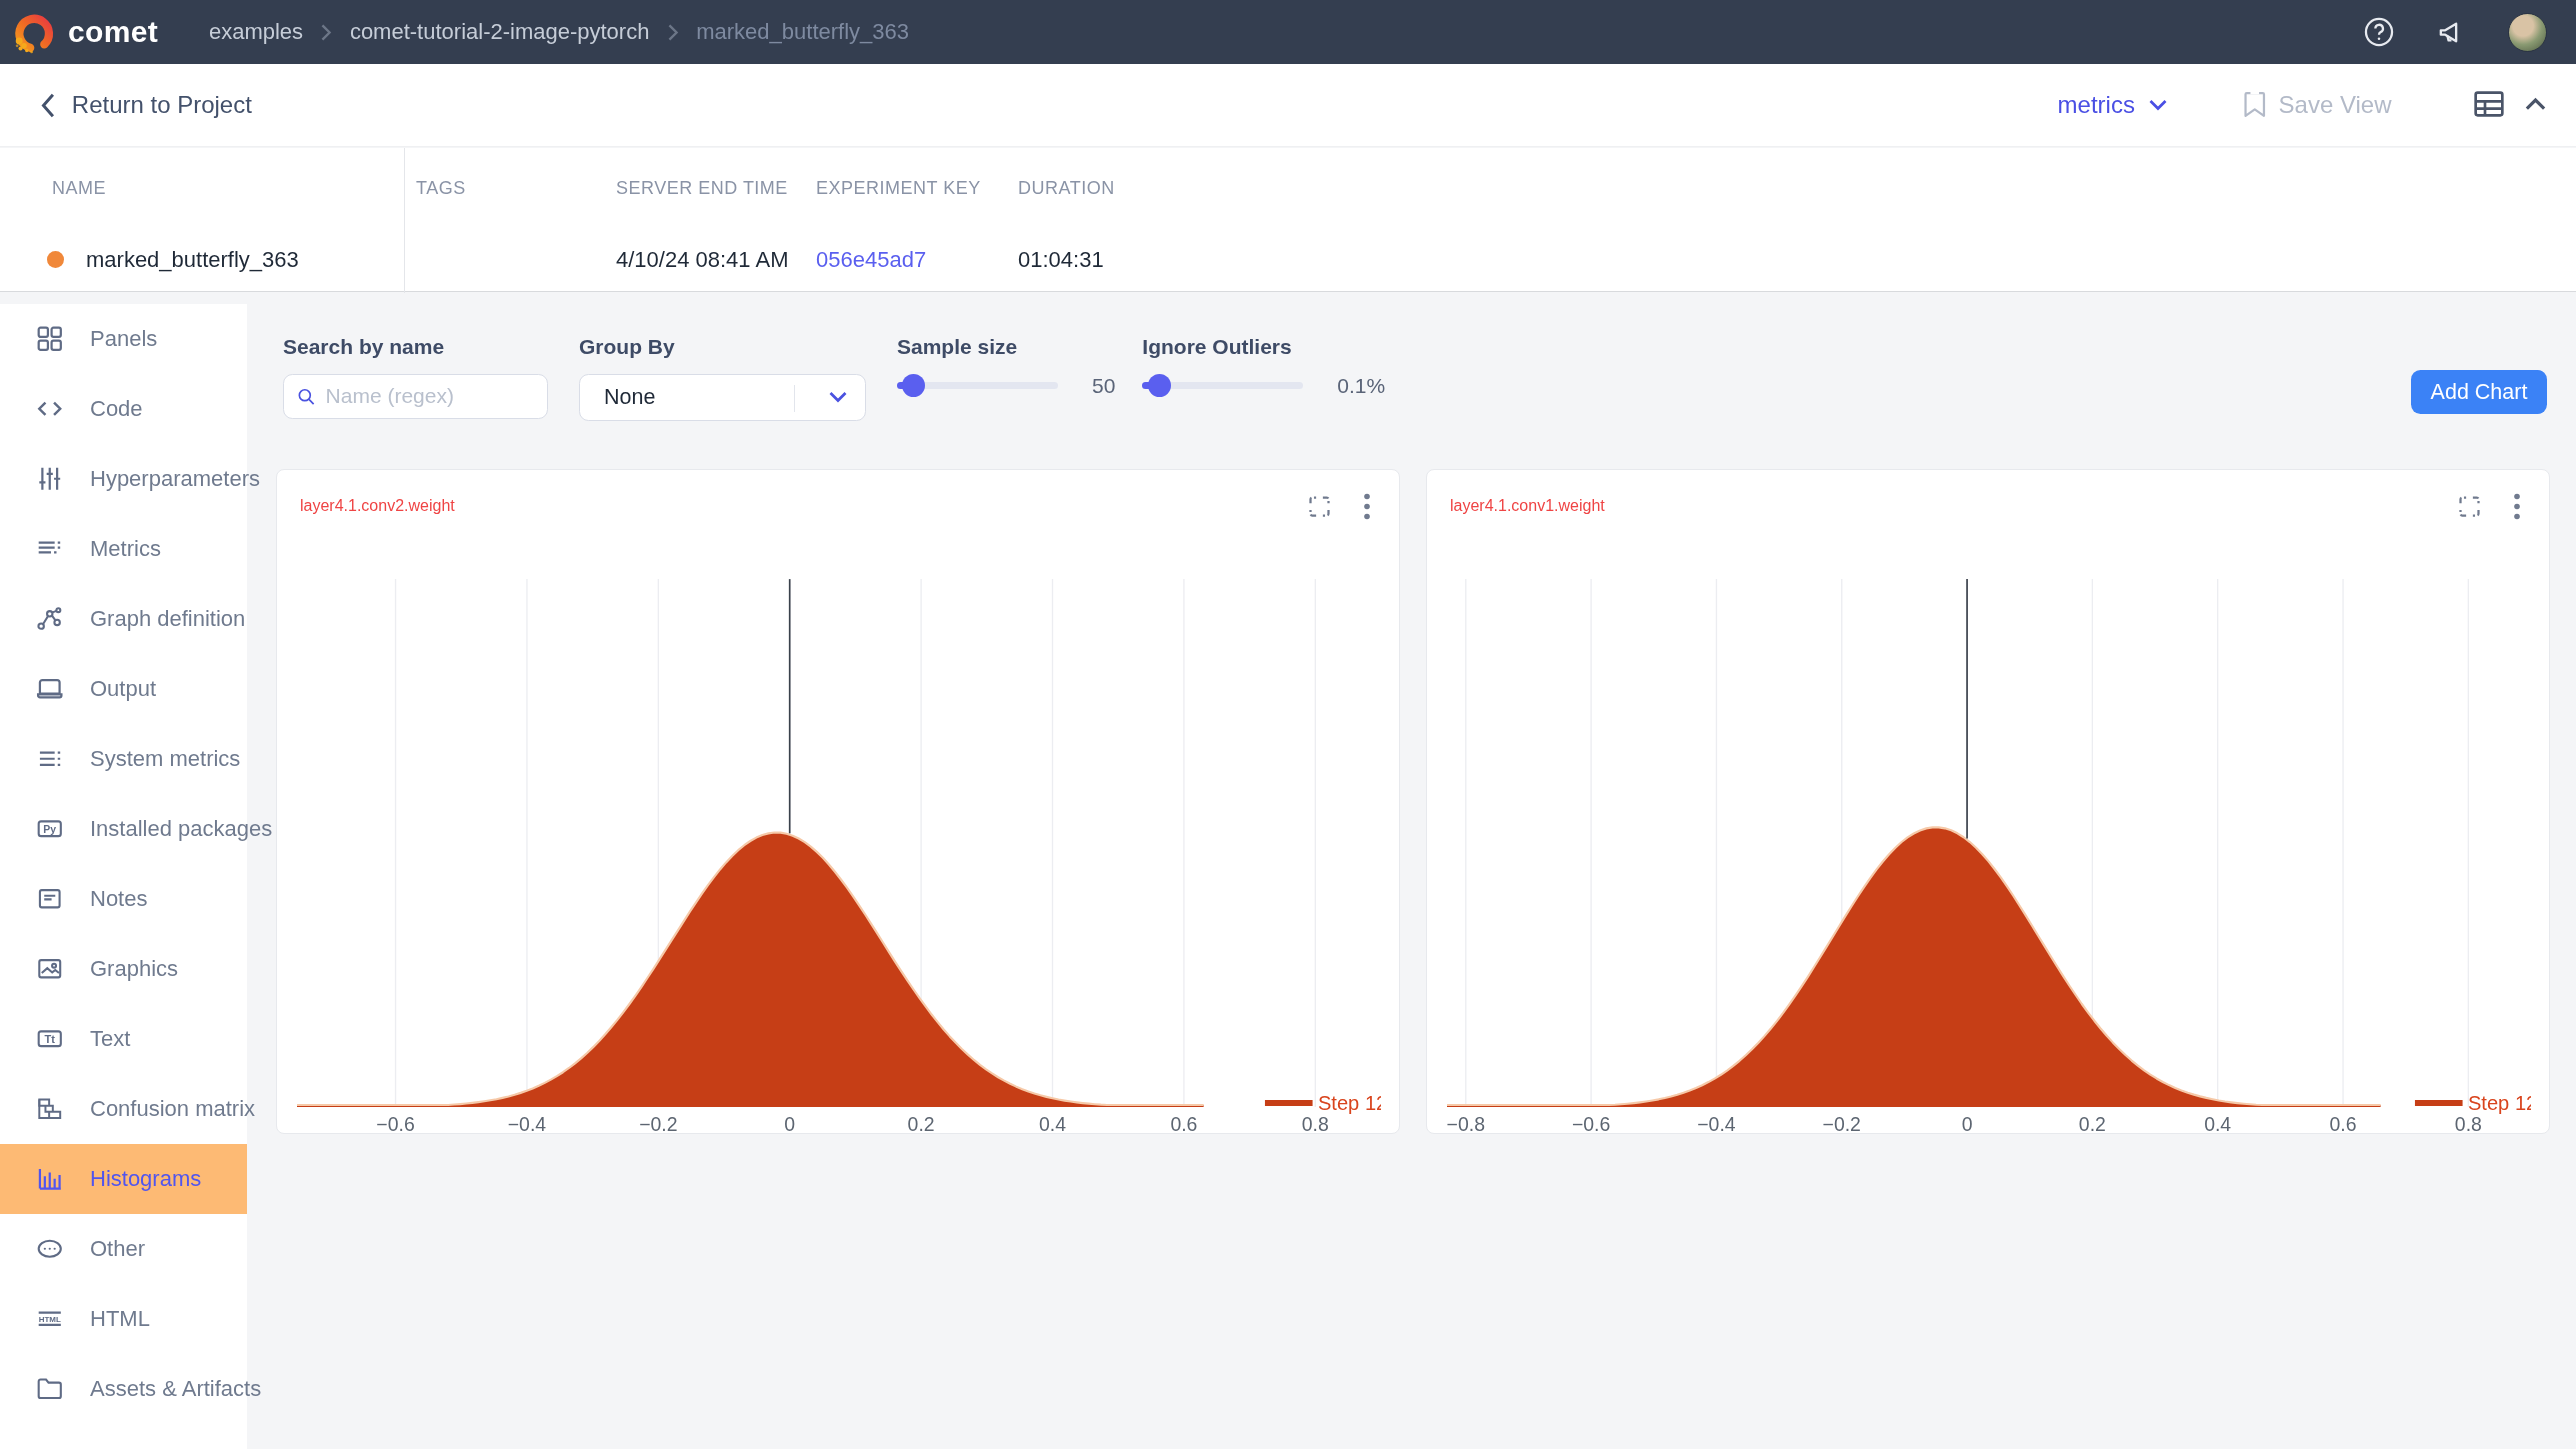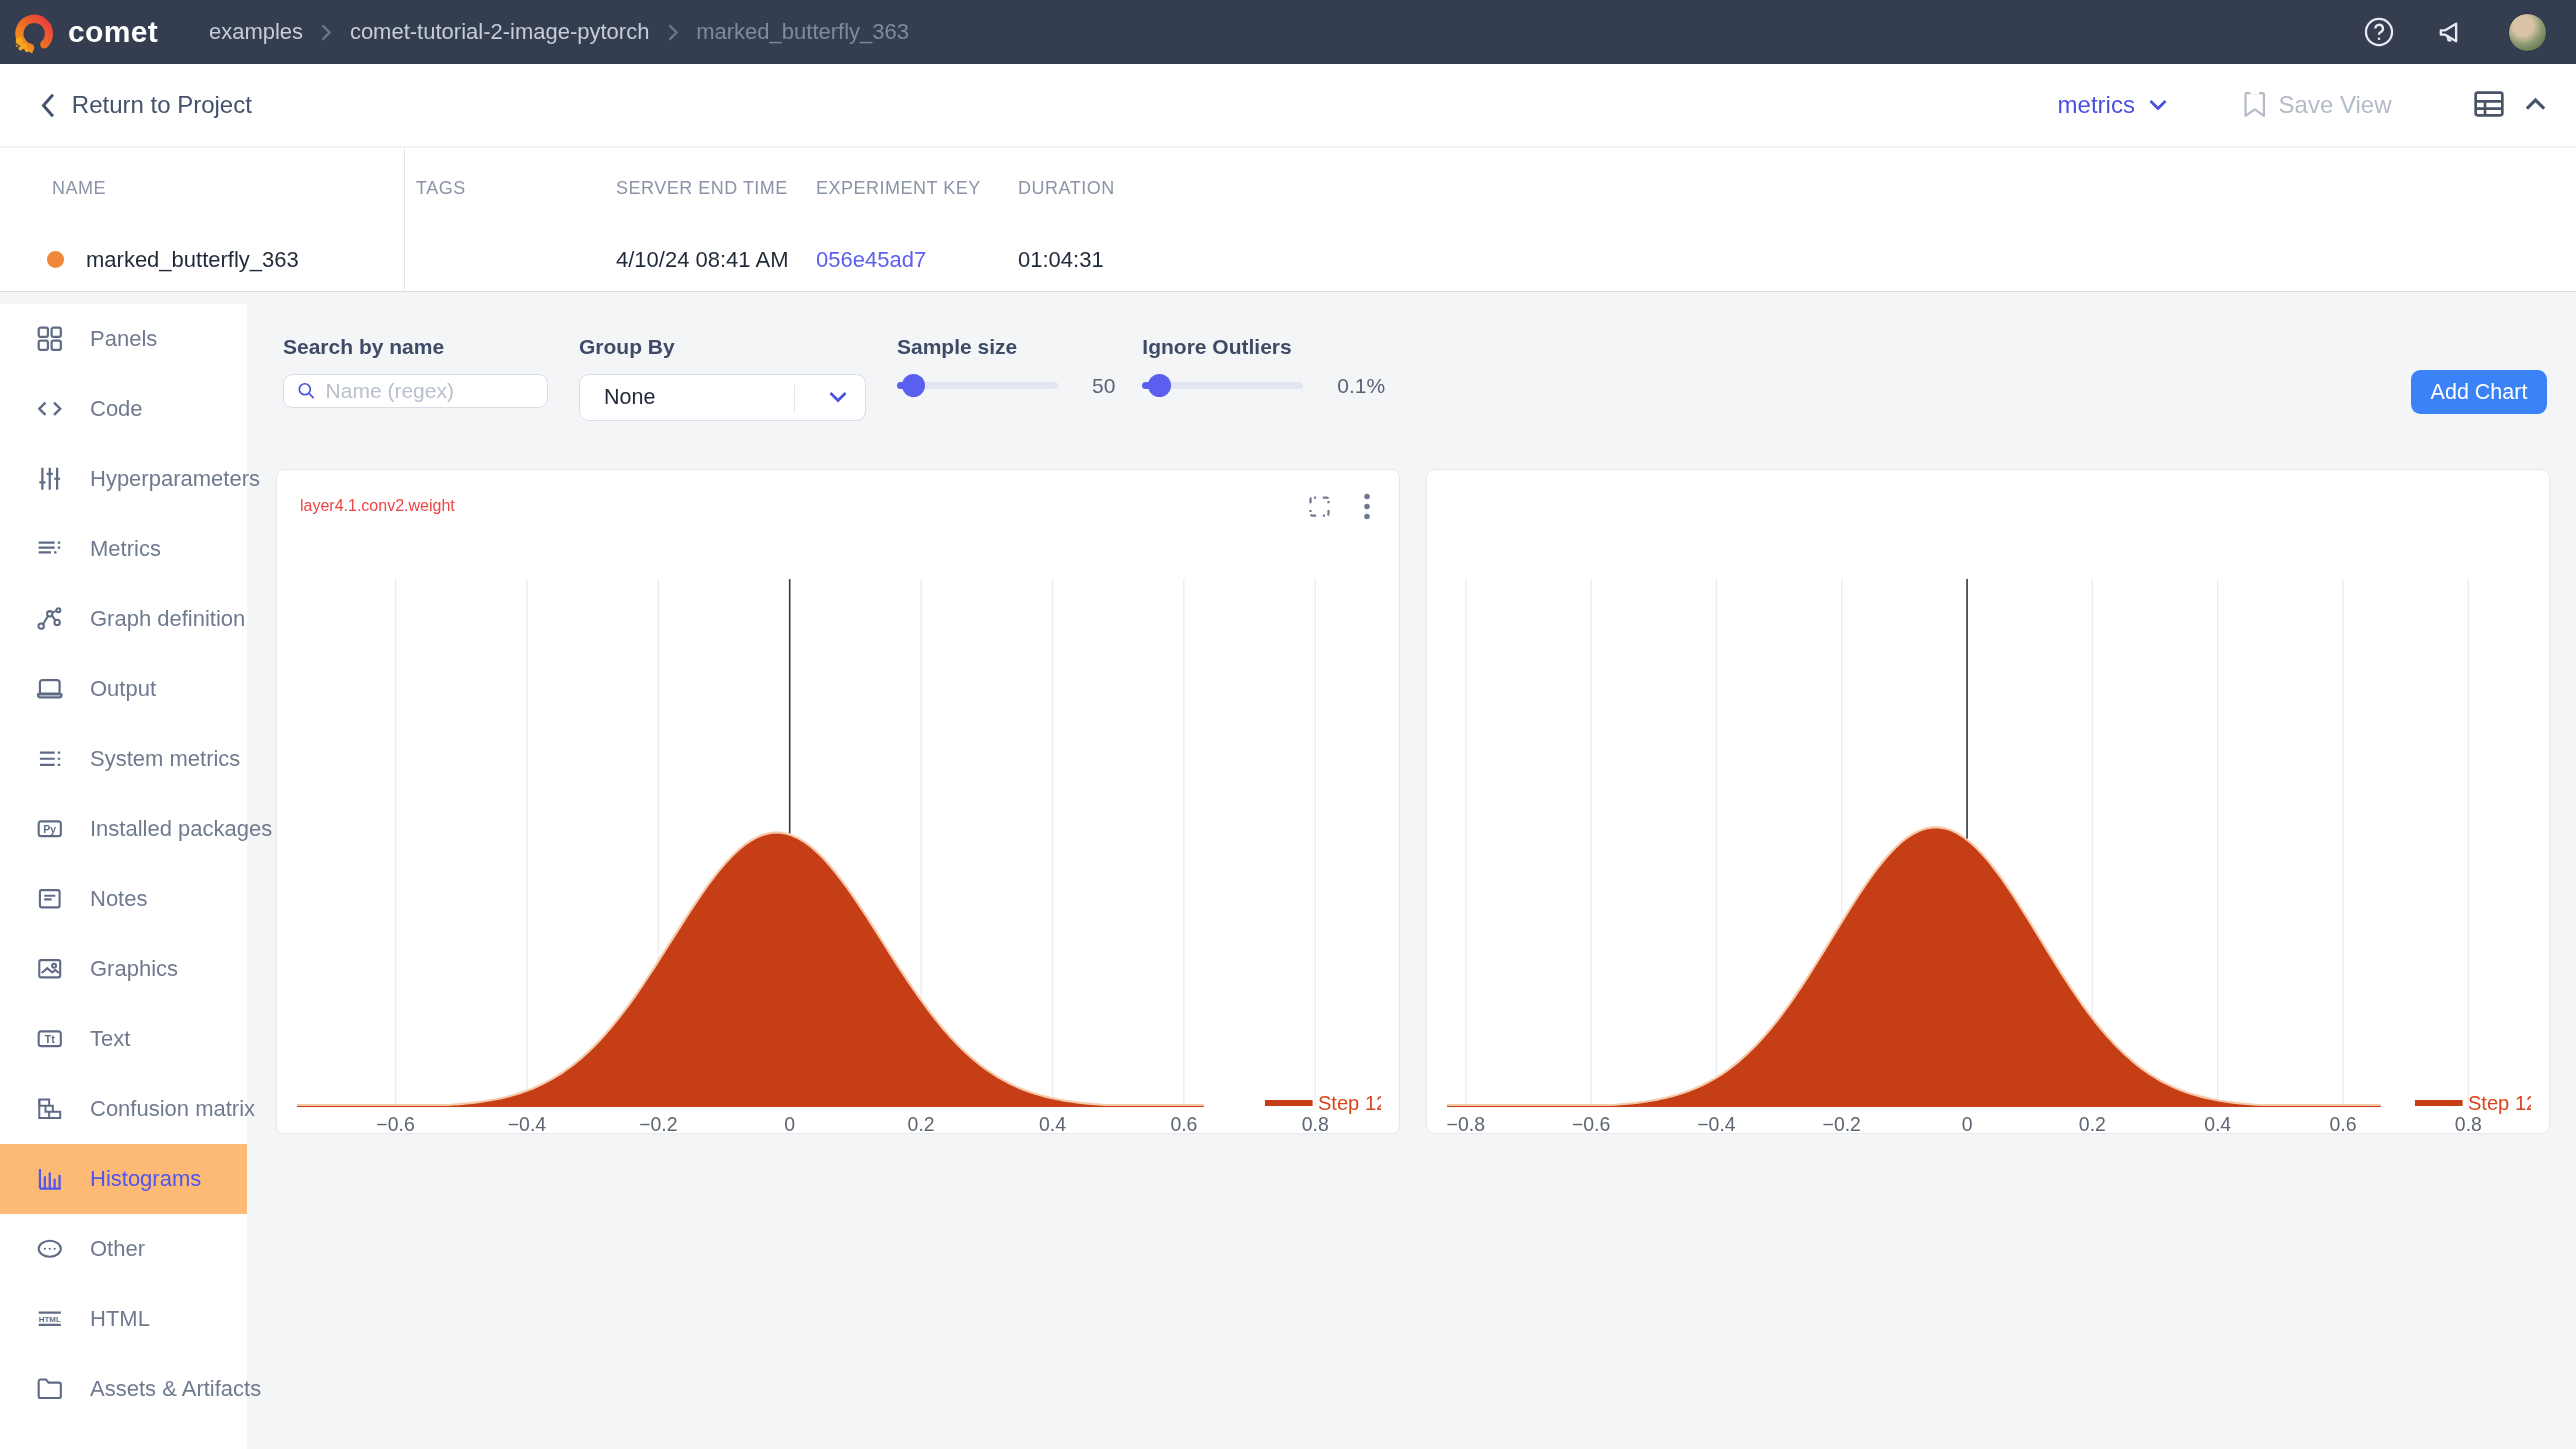--- a/index.html
+++ b/index.html
@@ -50,21 +50,21 @@
   .side-item { height:70px; display:flex; align-items:center; padding-left:35px; gap:25.5px;
                color:#6F7A8E; font-size:22px; cursor:pointer; white-space:nowrap; }
   .side-item svg { flex:0 0 auto; stroke:#5F6B85; }
   .side-item.selected { background:#fdba74; color:#5155EE; }
   .side-item.selected svg { stroke:#5155EE; }
 
   
   .content { position:absolute; left:247px; top:304px; right:0; bottom:0; overflow:hidden; }
   .controls { display:flex; align-items:flex-start; padding:31px 29px 0 36px; }
   .ctl-label { font-size:21px; font-weight:bold; color:#3E4B66; margin-bottom:14.8px; }
-  .search-box { width:265px; height:34px; border:1.3px solid #D9DDE7; border-radius:9.4px; background:#fff;
+  .search-box { width:265px; height:45px; border:1.3px solid #D9DDE7; border-radius:9.4px; background:#fff;
                 display:flex; align-items:center; padding:0 12px; gap:9.4px; }
   .search-box input { border:none; outline:none; font-size:21px; color:#1F2937; width:100%;
                       font-family:"Liberation Sans",sans-serif; }
   .search-box input::placeholder { color:#B9C0CD; }
   .select { width:287px; height:47px; border:1.3px solid #D9DDE7; border-radius:9.4px; background:#fff;
             display:flex; align-items:center; padding:0 17.4px 0 24px; position:relative; }
   .select .val { font-size:21.5px; color:#1F2937; }
   .select .sep { position:absolute; right:70px; top:10px; width:1.3px; height:27px; background:#E2E5EC; }
   .select .chev { margin-left:auto; }
   .slider-group { margin-top:6.7px; display:flex; align-items:center; }
@@ -396,20 +396,37 @@
             <text x="930.4" y="822" text-anchor="middle" font-size="29" fill="#5C6571" font-family="Liberation Sans, sans-serif">0.2</text>
             <text x="1126.3" y="822" text-anchor="middle" font-size="29" fill="#5C6571" font-family="Liberation Sans, sans-serif">0.4</text>
             <text x="1322.2" y="822" text-anchor="middle" font-size="29" fill="#5C6571" font-family="Liberation Sans, sans-serif">0.6</text>
             <text x="1518.1" y="822" text-anchor="middle" font-size="29" fill="#5C6571" font-family="Liberation Sans, sans-serif">0.8</text>
             <line x1="1443" y1="781" x2="1514" y2="781" stroke="#C63E16" stroke-width="9"></line>
             <text x="1522" y="791" font-size="30" fill="#D9441D" font-family="Liberation Sans, sans-serif">Step 1242</text>
           </svg></div>
     </div>
 
     <div class="card">
+      <div class="card-head">
+        <div class="card-title">layer4.1.conv1.weight</div>
+        <div class="card-actions">
+          <span class="cicon">
+              <svg width="27" height="27" viewBox="0 0 24 24" fill="none" stroke="#707A8E" stroke-width="2">
+                <path d="M4 9V5.5A1.5 1.5 0 0 1 5.5 4H9M15 4h3.5A1.5 1.5 0 0 1 20 5.5V9M20 15v3.5a1.5 1.5 0 0 1-1.5 1.5H15M9 20H5.5A1.5 1.5 0 0 1 4 18.5V15" stroke-dasharray="5 2.2"></path>
+              </svg>
+            </span>
+          <span class="cicon">
+              <svg width="8" height="27" viewBox="0 0 6 20" fill="#707A8E">
+                <circle cx="3" cy="2.5" r="2.1"></circle>
+                <circle cx="3" cy="10" r="2.1"></circle>
+                <circle cx="3" cy="17.5" r="2.1"></circle>
+              </svg>
+            </span>
+        </div>
+      </div>
       <div class="plot"><svg width="1084" height="557" viewBox="0 0 1616 830">
             <line x1="28.0" y1="0" x2="28.0" y2="787" stroke="#ECEDF1" stroke-width="2"></line>
             <line x1="214.8" y1="0" x2="214.8" y2="787" stroke="#ECEDF1" stroke-width="2"></line>
             <line x1="401.7" y1="0" x2="401.7" y2="787" stroke="#ECEDF1" stroke-width="2"></line>
             <line x1="588.5" y1="0" x2="588.5" y2="787" stroke="#ECEDF1" stroke-width="2"></line>
             <line x1="775.3" y1="0" x2="775.3" y2="787" stroke="#ECEDF1" stroke-width="2"></line>
             <line x1="962.1" y1="0" x2="962.1" y2="787" stroke="#ECEDF1" stroke-width="2"></line>
             <line x1="1148.9" y1="0" x2="1148.9" y2="787" stroke="#ECEDF1" stroke-width="2"></line>
             <line x1="1335.8" y1="0" x2="1335.8" y2="787" stroke="#ECEDF1" stroke-width="2"></line>
             <line x1="1522.6" y1="0" x2="1522.6" y2="787" stroke="#ECEDF1" stroke-width="2"></line>

